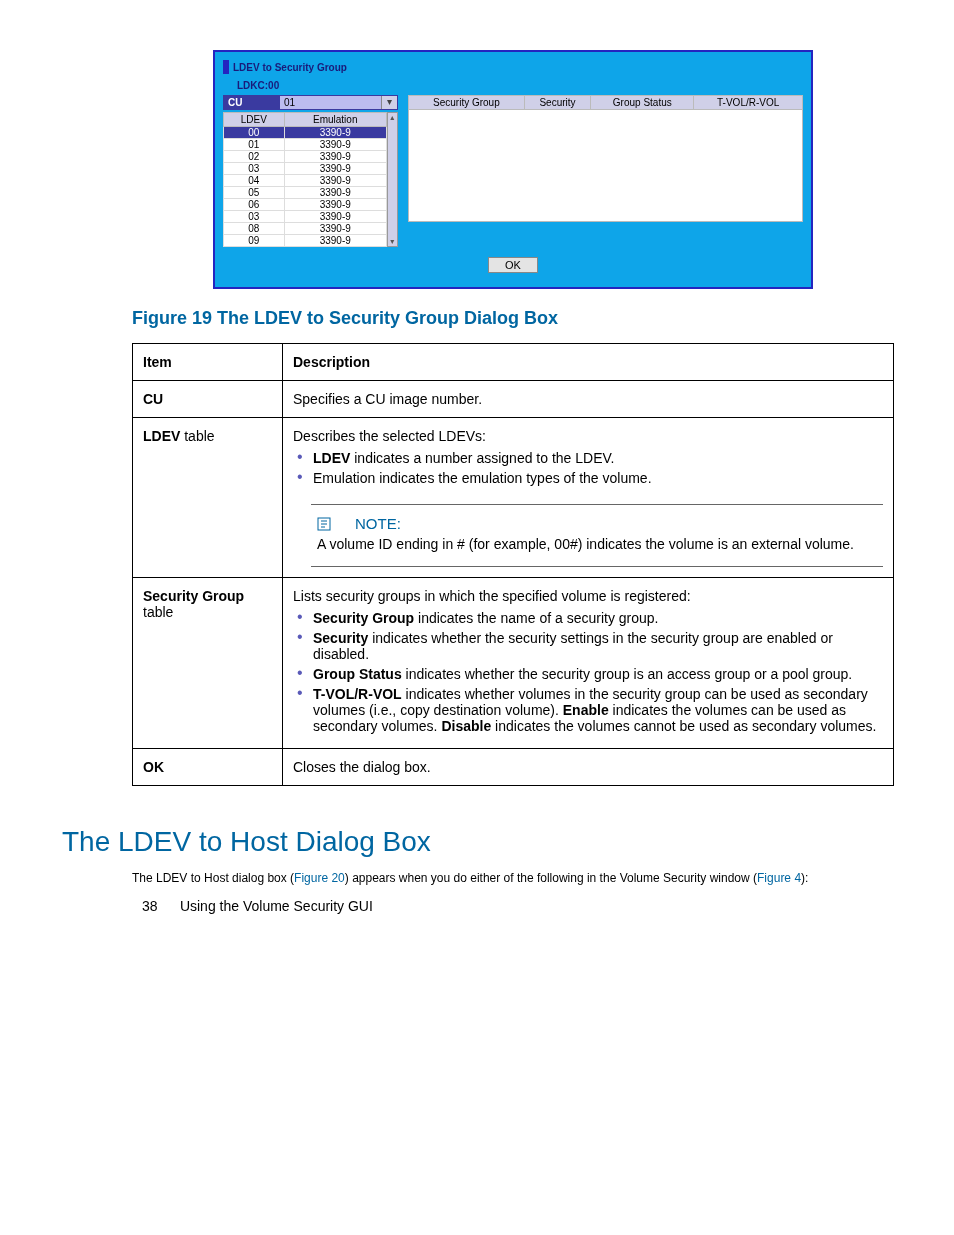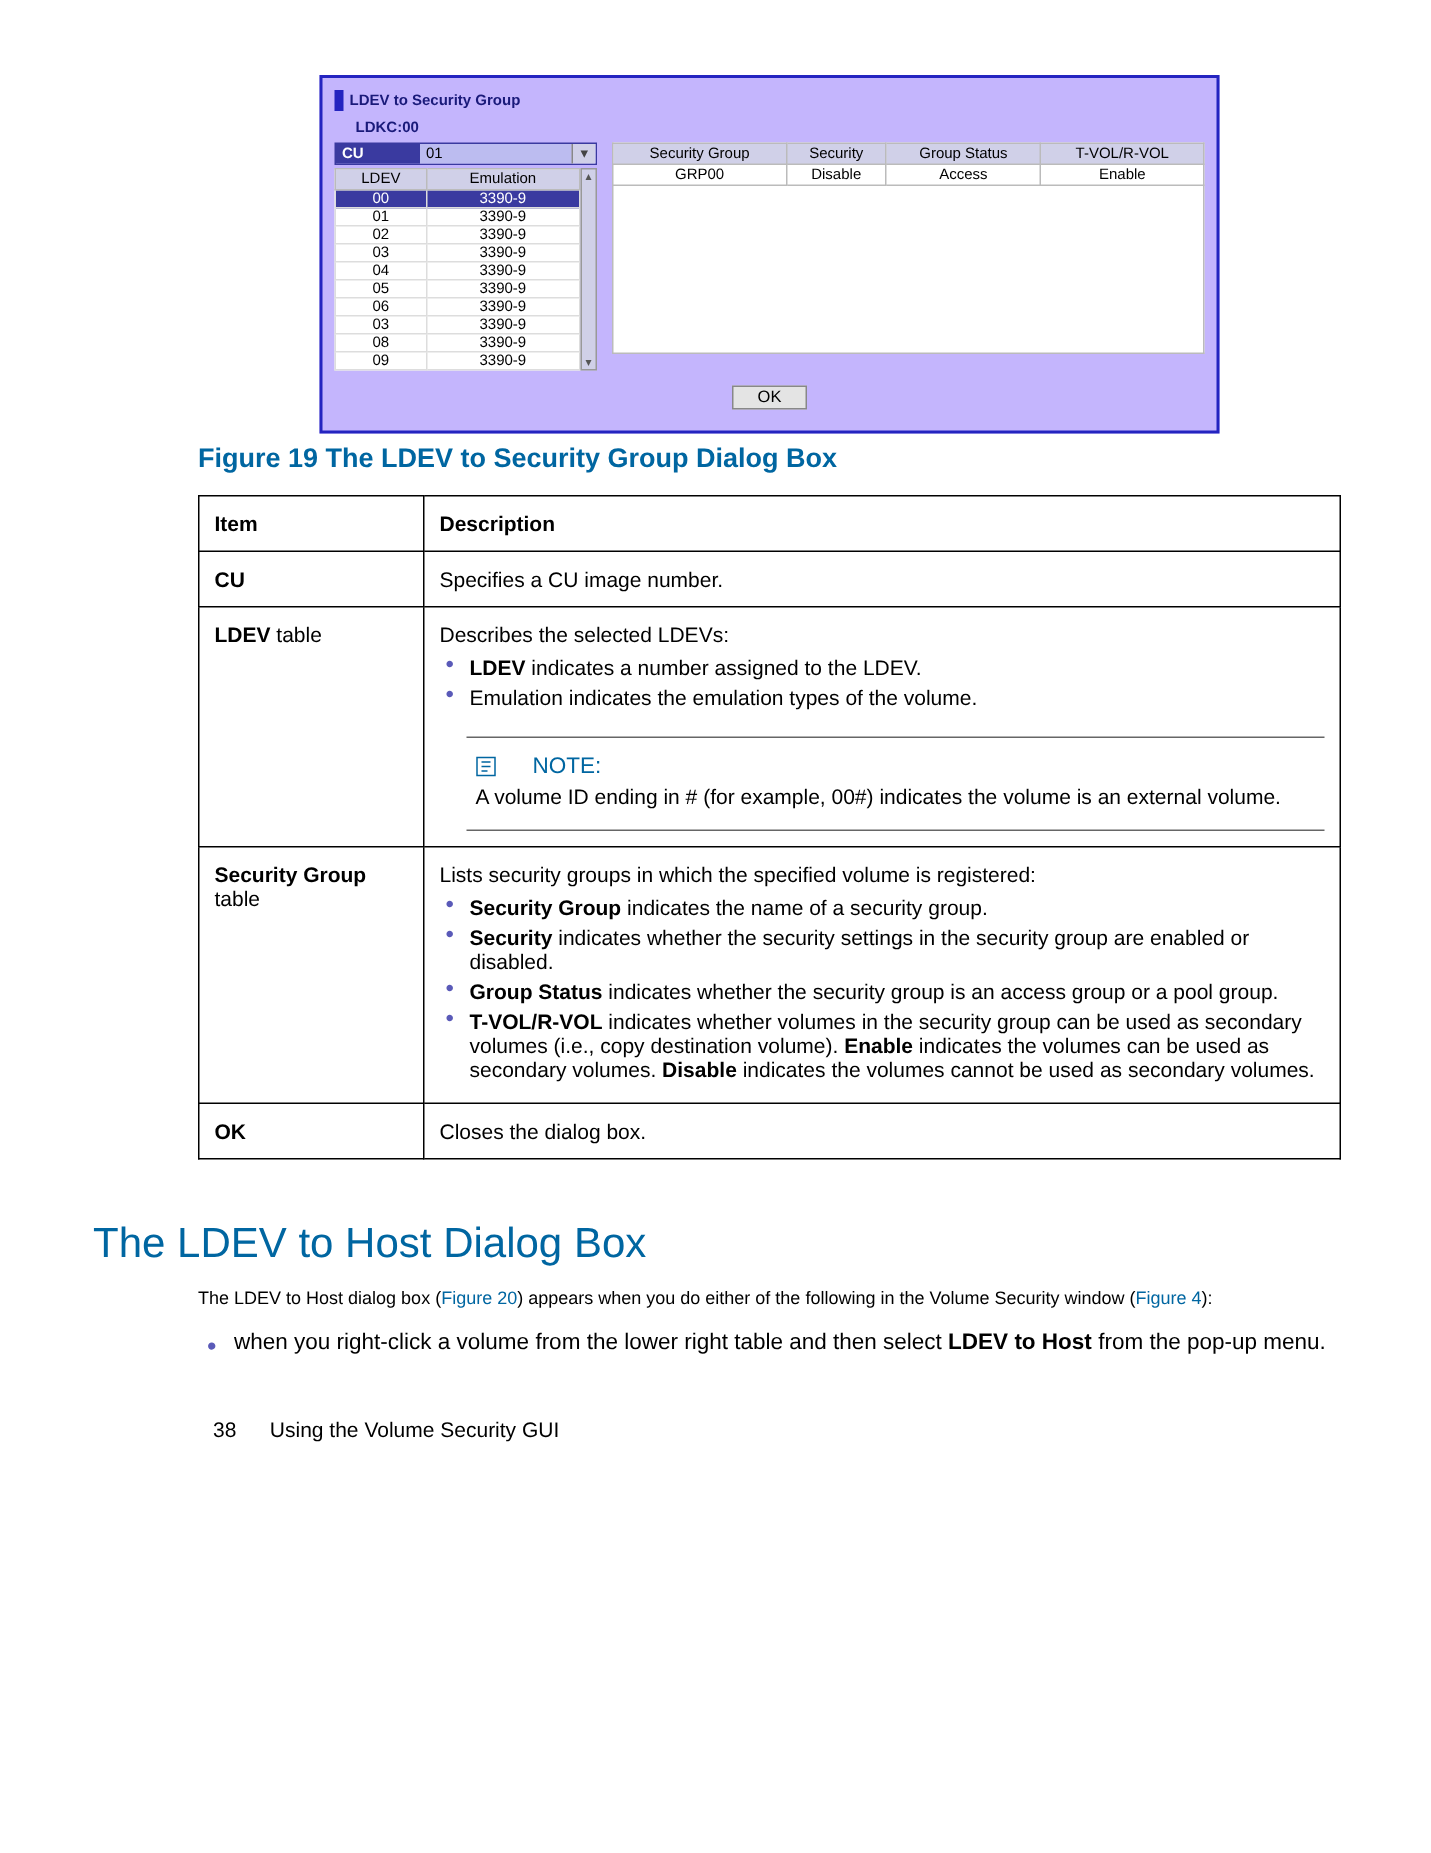--- a/index.html
+++ b/index.html
@@ -8,23 +8,23 @@
     background: #fff;
     width: 954px;
     padding: 50px 60px 40px 60px;
     font-size: 14px;
     color: #000;
   }
 
   
   .dialog {
     width: 600px;
-    margin: 0 auto 6px;
+    margin: 0 auto 19px;
     border: 2px solid #2424c0;
-    background: #c4b5fd;
+    background: #0ea5e9;
     padding: 8px 8px 14px 8px;
     font-size: 10px;
   }
   .dialog-title-row { display:flex; align-items:center; gap:4px; font-weight:bold; color:#1a1a7a; margin-bottom:6px; }
   .dialog-title-row .tick { width:6px; height:14px; background:#2424c0; }
   .ldkc-label { color:#1a1a7a; font-weight:bold; margin-bottom:4px;padding-left:14px; }
   .two-col { display:flex; gap:10px; }
   .left-pane { width:175px; }
   .right-pane { flex:1; }
 
@@ -151,26 +151,20 @@
     </div>
 
     <div class="right-pane">
       <table class="sec-table">
         <tbody>
               <tr>
           <th>Security Group</th>
           <th>Security</th>
           <th>Group Status</th>
           <th>T-VOL/R-VOL</th>
-        </tr>
-        <tr>
-          <td>GRP00</td>
-          <td>Disable</td>
-          <td>Access</td>
-          <td>Enable</td>
         </tr>
       </tbody>
           </table>
       <div class="big-empty"></div>
     </div>
   </div>
   <div class="ok-wrap">
     <button class="ok-btn">OK</button>
   </div>
 </div>
@@ -228,21 +222,18 @@
 </tbody>
     </table>
 
 </div>
 
 <div style="margin-left:72px;">
 <h2 class="section">The LDEV to Host Dialog Box</h2>
 <p class="body-text">
   <span>The LDEV to Host dialog box (</span><a class="link">Figure 20</a><span>) appears when you do either of the following in the Volume Security window (</span><a class="link">Figure 4</a><span>):</span>
 </p>
-<ul class="outer">
-  <li><span>when you right-click a volume from the lower right table and then select </span><b>LDEV to Host</b><span> from the pop-up menu.</span></li>
-</ul>
 
 <div class="footer">
   <span class="pn">38</span>
   <span>Using the Volume Security GUI</span>
 </div>
 </div>
 
 </body></html>

